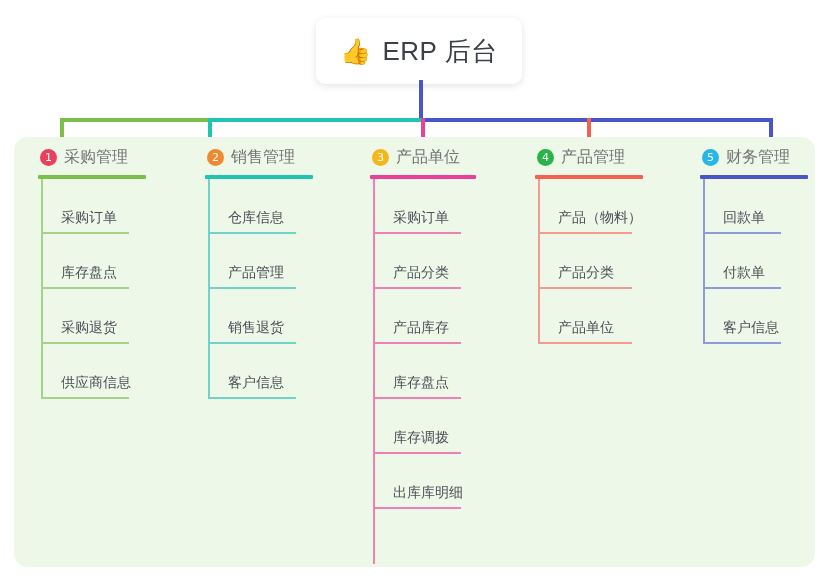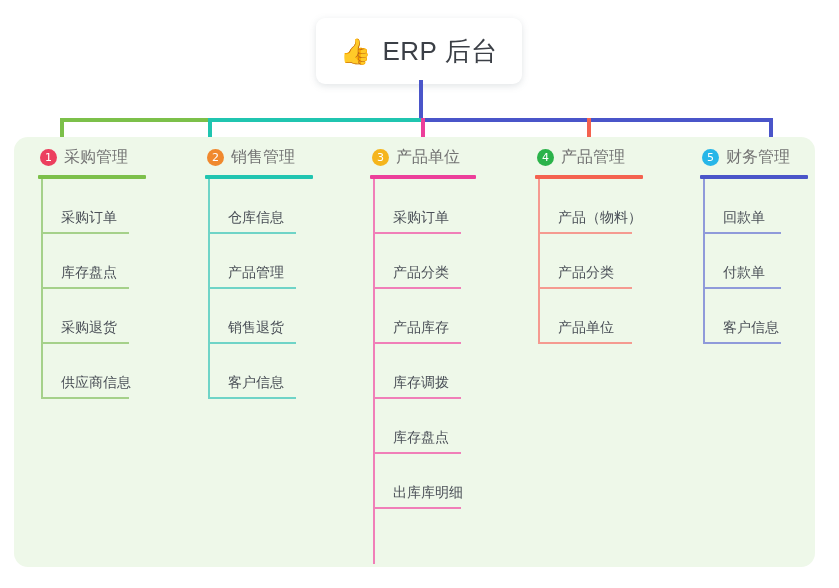--- a/index.html
+++ b/index.html
@@ -230,25 +230,25 @@
           </div>
           <div class="item">
             <div class="item-label">产品分类</div>
             <div class="item-rule" style="width: 88px; background: rgb(240, 127, 184);"></div>
           </div>
           <div class="item">
             <div class="item-label">产品库存</div>
             <div class="item-rule" style="width: 88px; background: rgb(240, 127, 184);"></div>
           </div>
           <div class="item">
+            <div class="item-label">库存盘点</div>
+            <div class="item-rule" style="width: 88px; background: rgb(240, 127, 184);"></div>
+          </div>
+          <div class="item">
             <div class="item-label">库存调拨</div>
-            <div class="item-rule" style="width: 88px; background: rgb(240, 127, 184);"></div>
-          </div>
-          <div class="item">
-            <div class="item-label">库存盘点</div>
             <div class="item-rule" style="width: 88px; background: rgb(240, 127, 184);"></div>
           </div>
           <div class="item">
             <div class="item-label">出库库明细</div>
             <div class="item-rule" style="width: 88px; background: rgb(240, 127, 184);"></div>
           </div>
         </div>
       </div>
       <div class="column" style="left: 535px;">
         <div class="col-header">

